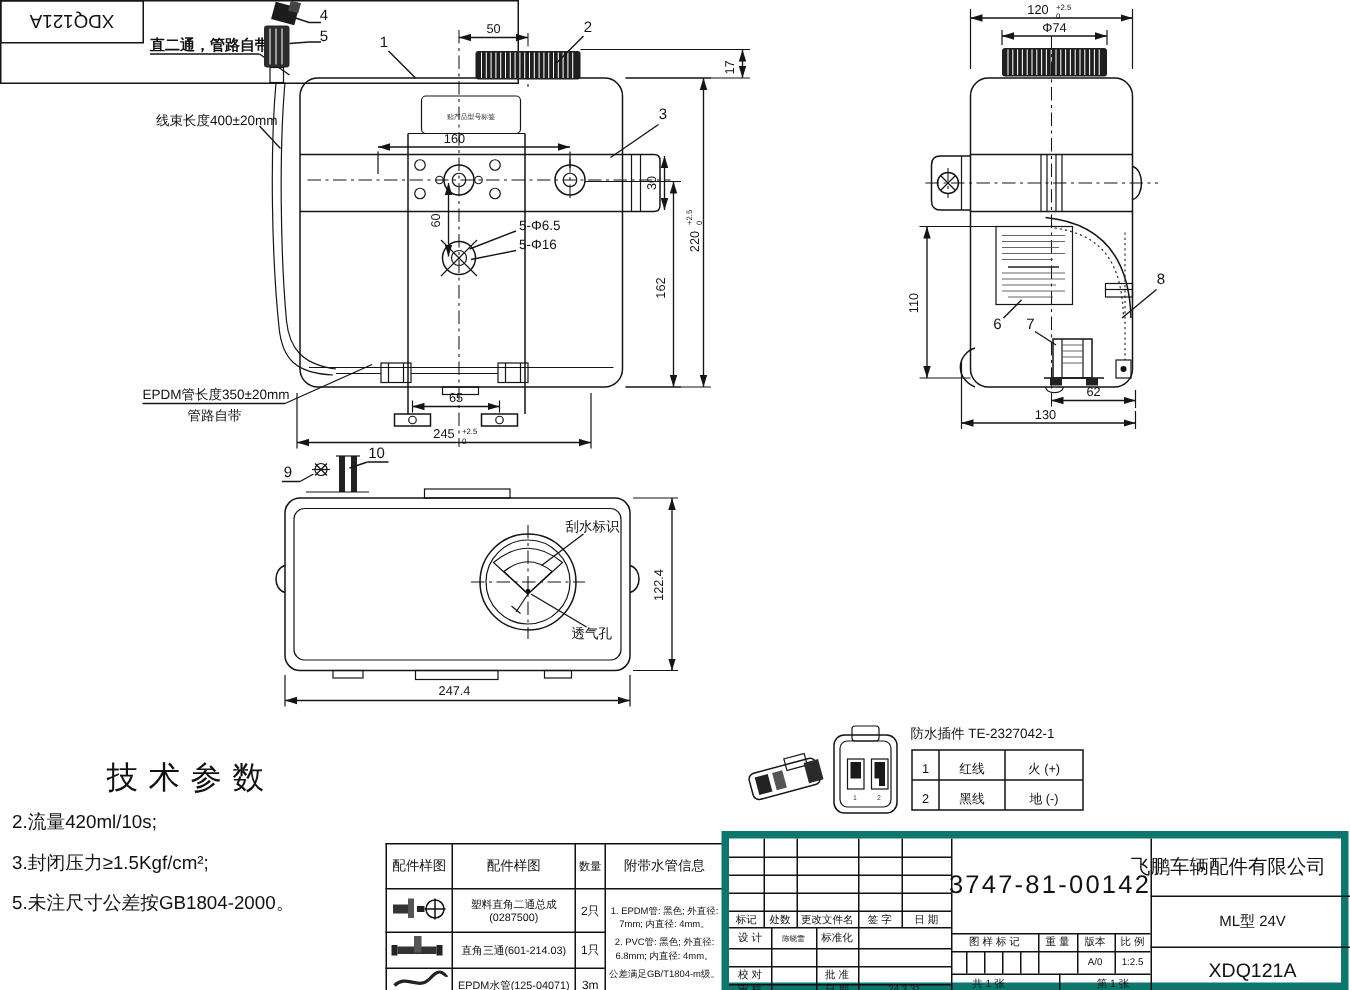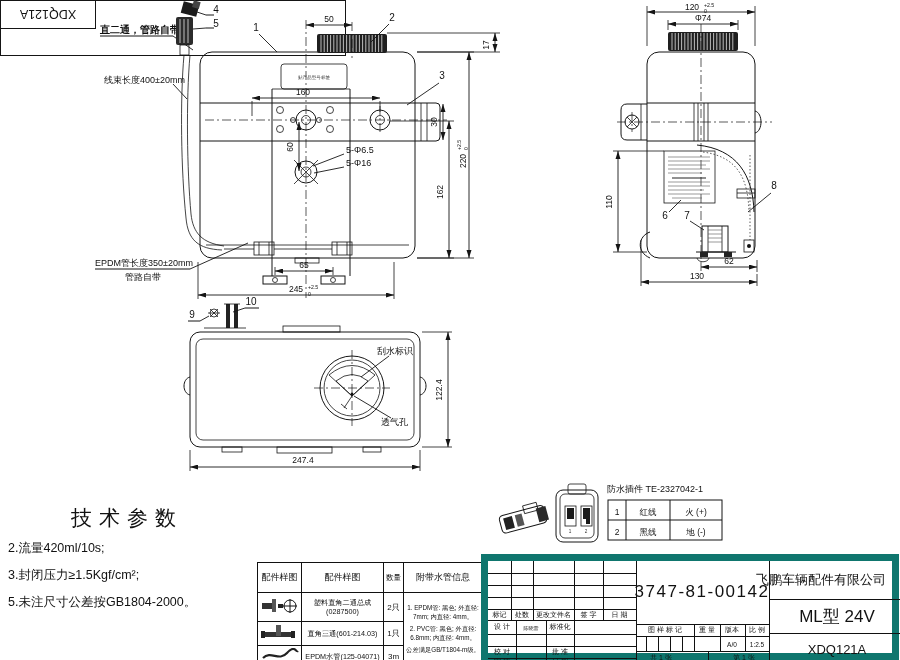--- a/index.html
+++ b/index.html
@@ -27,27 +27,27 @@
   .tech div{font-size:12.5px;margin:0 0 10px 0;white-space:nowrap;}
   
   .parts{position:absolute;left:257px;top:562px;width:225px;height:98px;border-collapse:collapse;table-layout:fixed;}
   .parts td,.parts th{border:1px solid #111;padding:0;text-align:center;vertical-align:middle;overflow:hidden;font-weight:normal;}
   .parts th{font-size:9px;}
   .pname{font-size:7.2px;line-height:1.25;}
   .pqty{font-size:8px;}
   .pinfo{font-size:6.3px;text-align:left;vertical-align:top;padding:2px 1px 0 2px;line-height:1.45;}
   .pinfo div{margin-bottom:3px;}
   
-  .tb{position:absolute;left:481px;top:554px;width:418px;height:106px;border:7px solid #0f766e;box-sizing:border-box;}
+  .tb{position:absolute;left:481px;top:554px;width:418px;height:106px;border:5px solid #0f766e;box-sizing:border-box;}
   .vl,.hl{position:absolute;background:#111;}
   .vl{width:1px;} .hl{height:1px;}
   .tb-t{position:absolute;font-size:7px;white-space:nowrap;transform:translate(-50%,-50%);}
   .tb-big{font-size:17px;letter-spacing:1.5px;}
   .tb-co{font-size:13px;}
-  .tb-md{font-size:17px;}
+  .tb-md{font-size:10px;}
   .tb-sm{font-size:6.5px;}
   .tb-sig{font-size:5px;color:#222;}
 </style>
 </head>
 <body>
 
 <div class="sheet">
 
 <svg width="900" height="660" viewBox="0 0 900 660">
   <defs>

